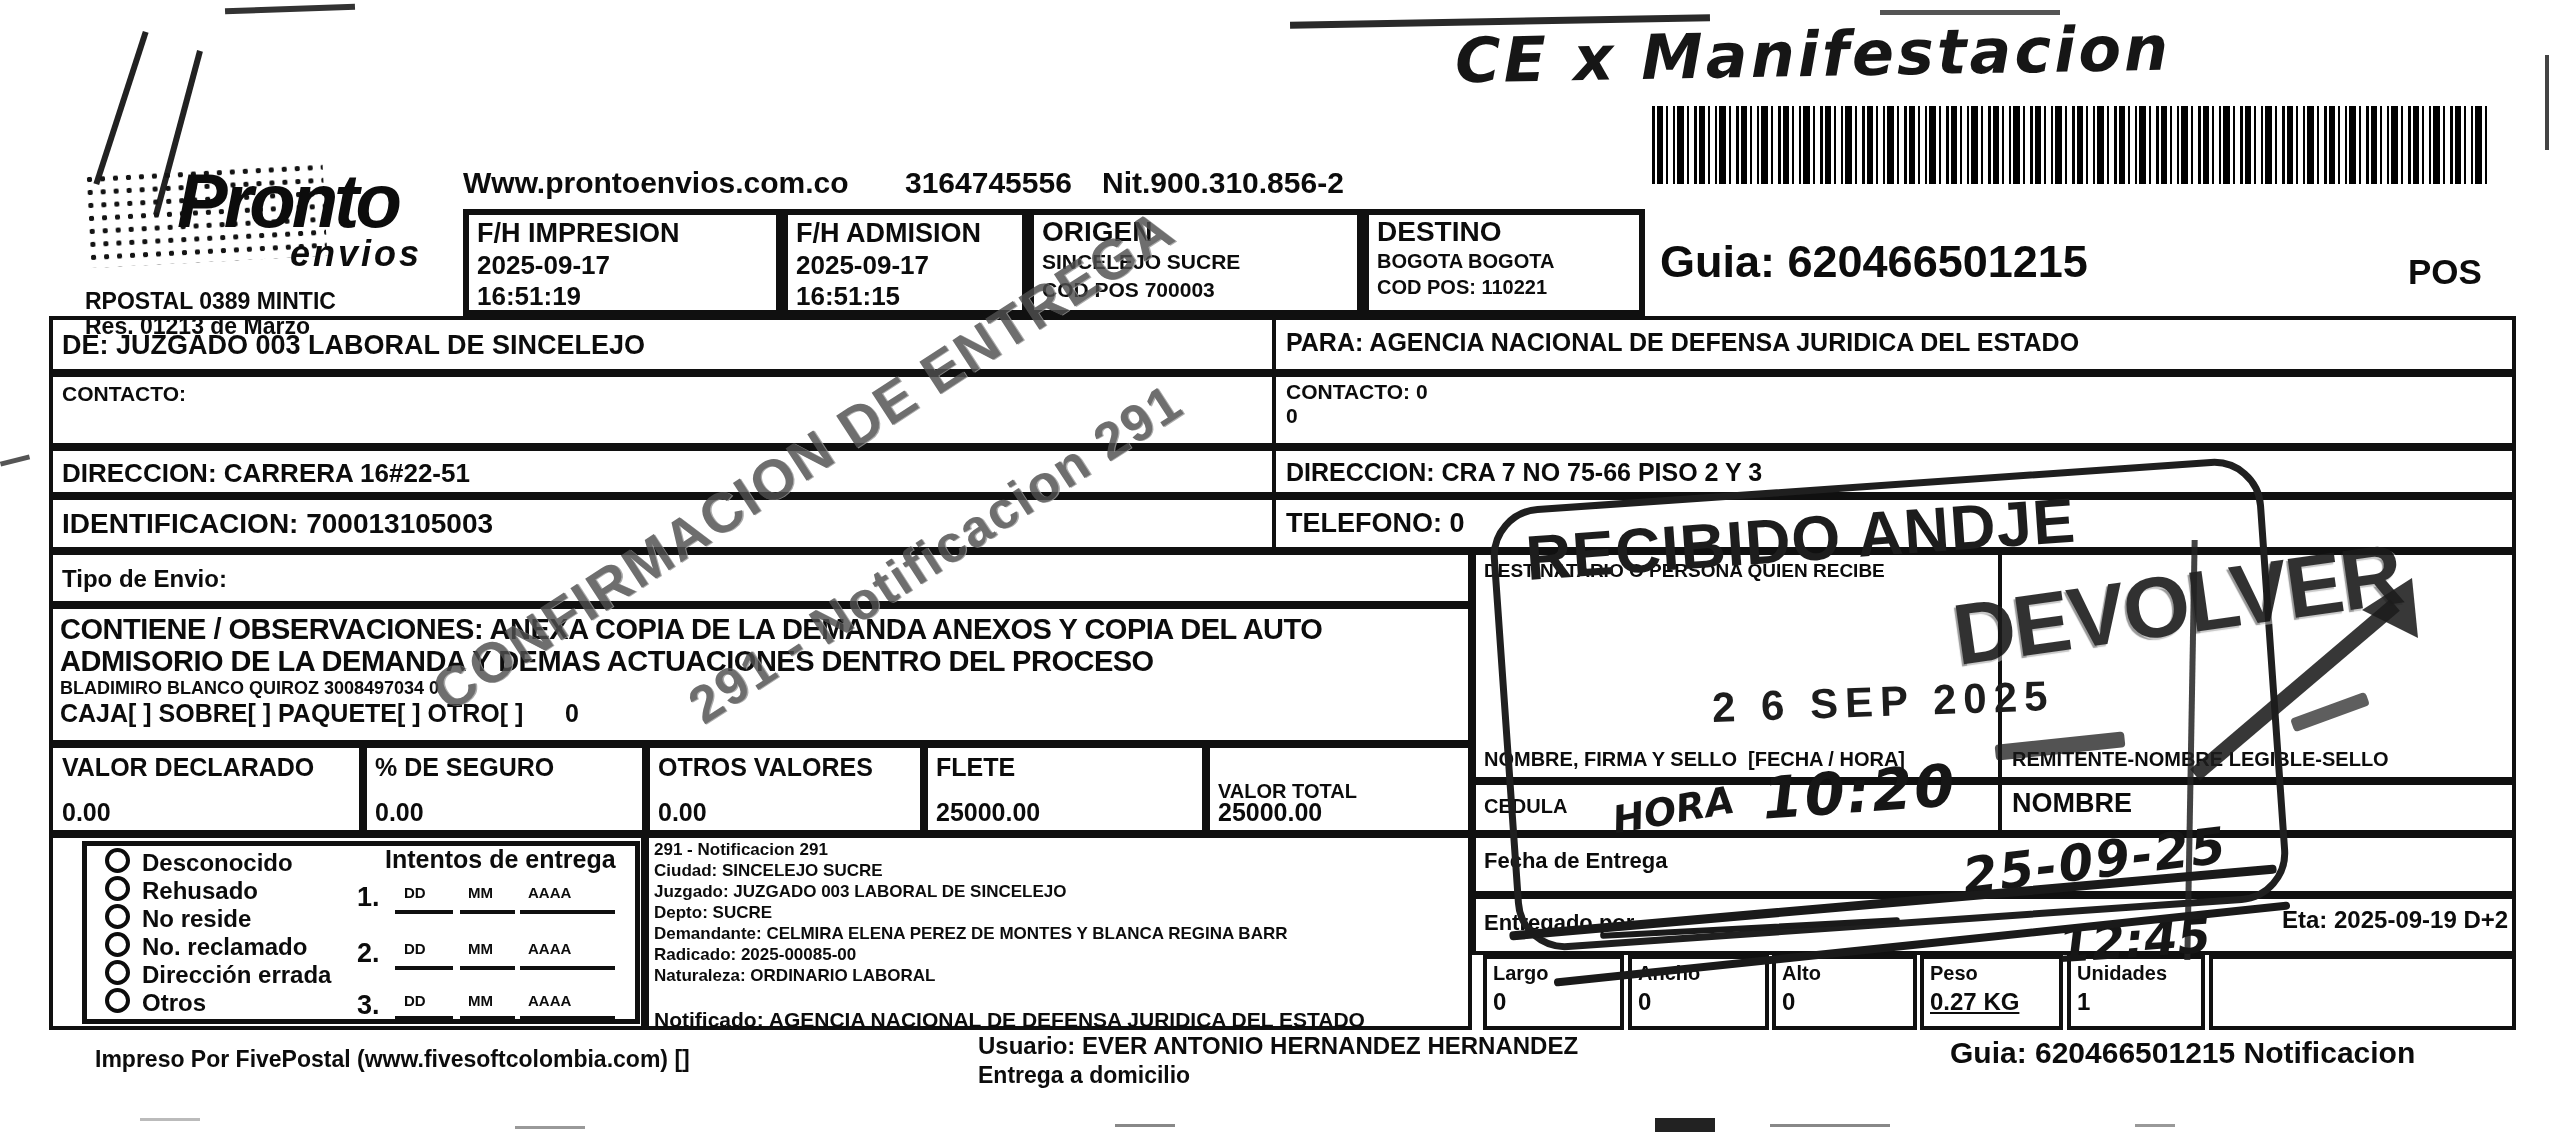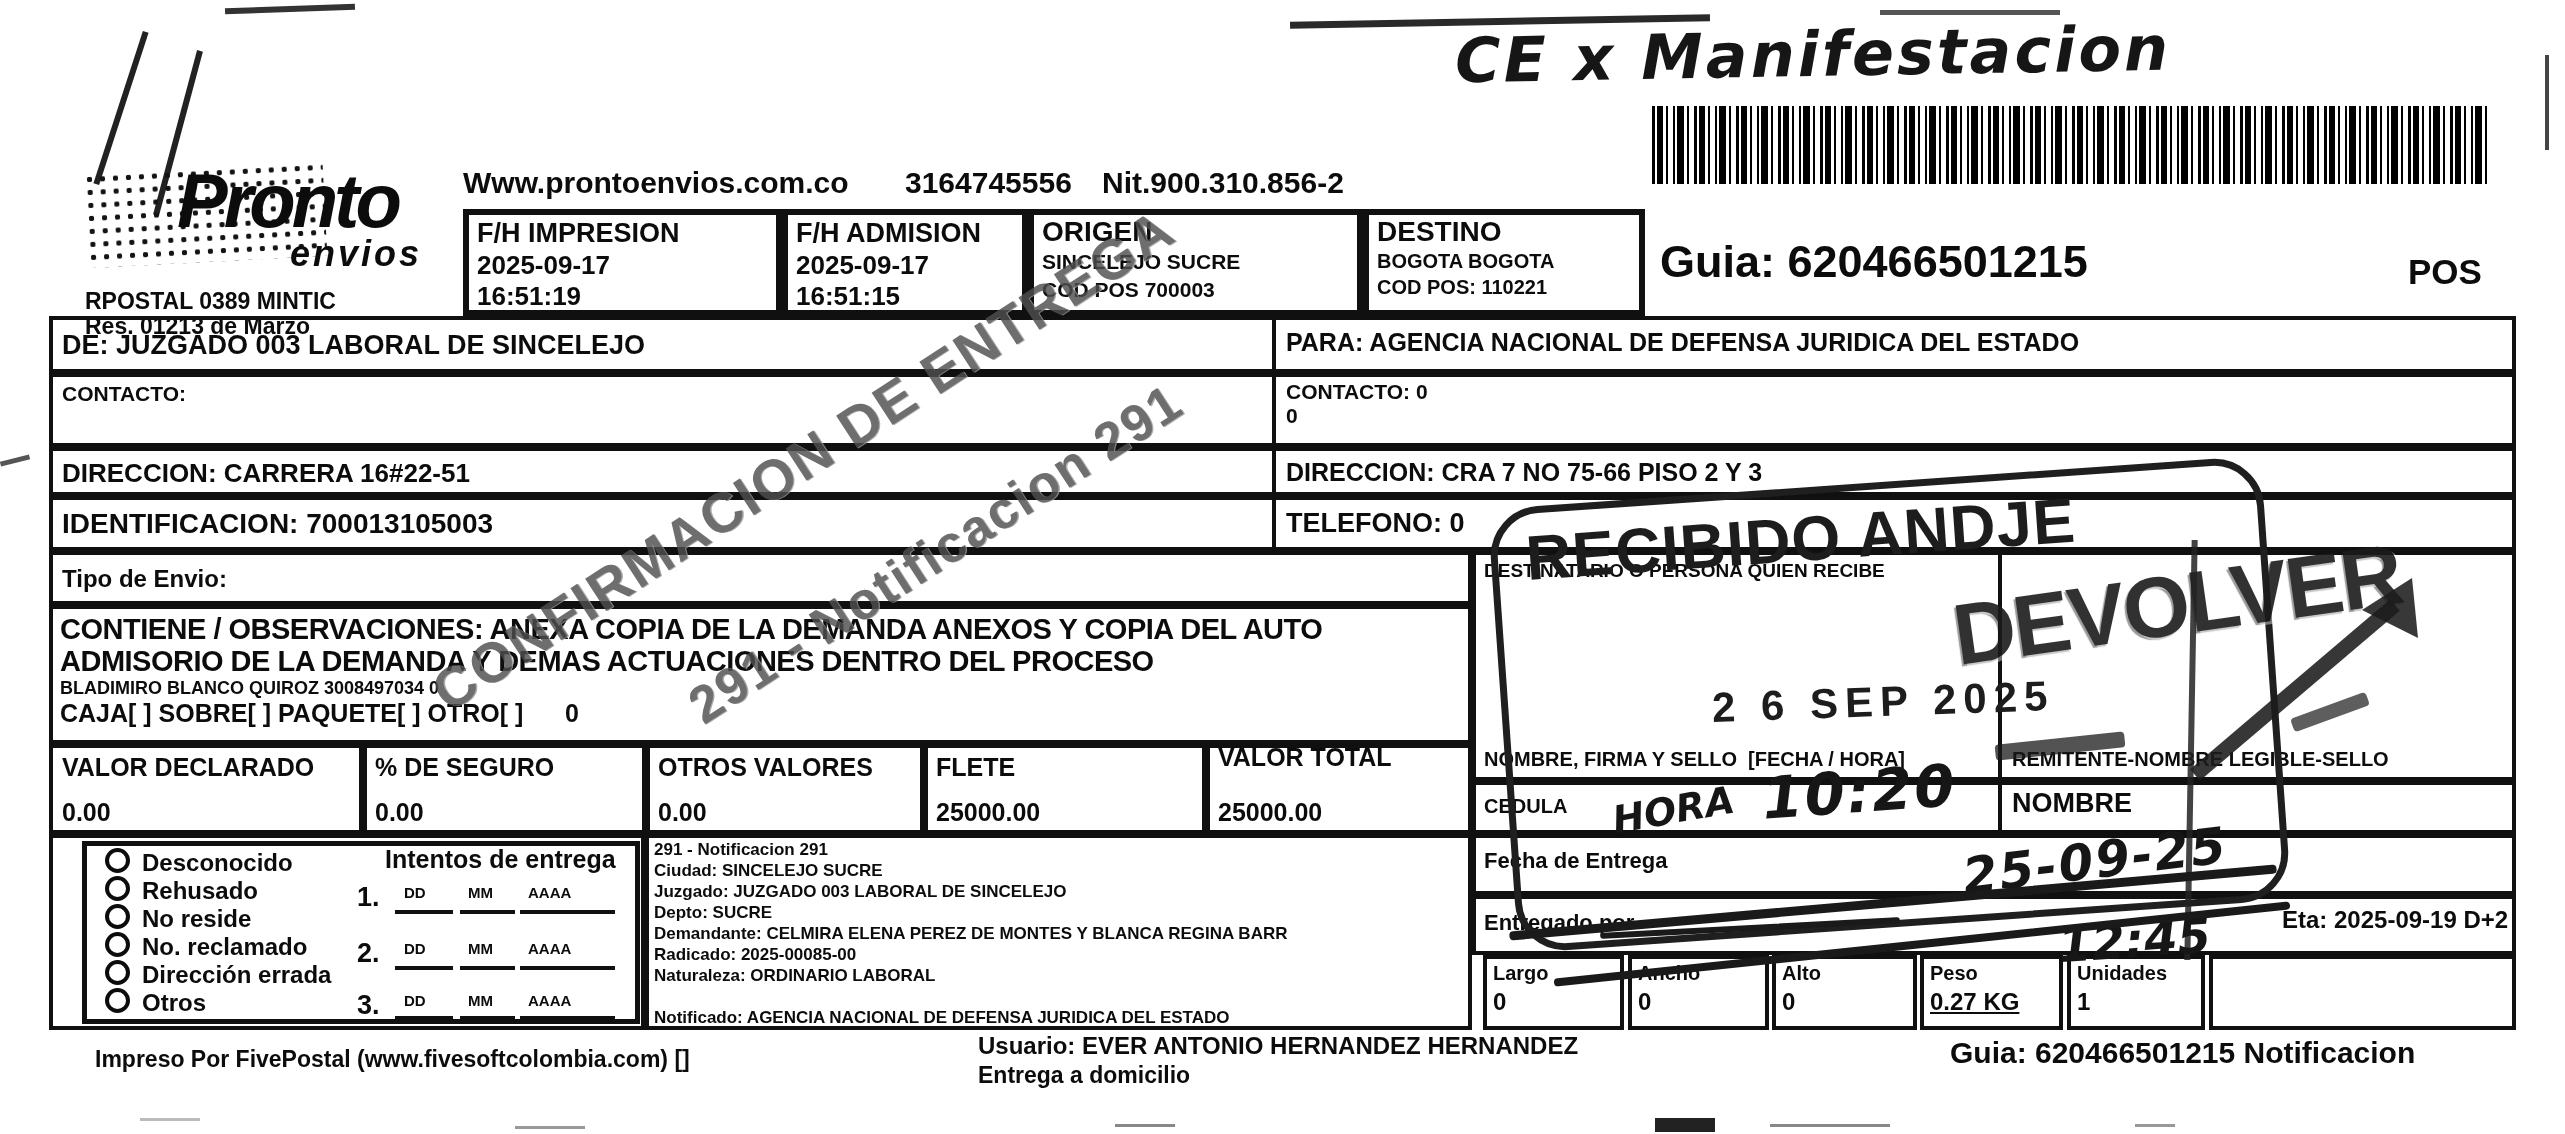--- a/index.html
+++ b/index.html
@@ -111,21 +111,21 @@
   <div class="cell" style="left:924px;top:744px;width:282px;height:90px;"></div>
   <div class="cell" style="left:1206px;top:744px;width:266px;height:90px;"></div>
   <div class="abs nowrap" style="left:62px;top:753px;font-size:25px;">VALOR DECLARADO</div>
   <div class="abs nowrap" style="left:62px;top:798px;font-size:25px;">0.00</div>
   <div class="abs nowrap" style="left:375px;top:753px;font-size:25px;">% DE SEGURO</div>
   <div class="abs nowrap" style="left:375px;top:798px;font-size:25px;">0.00</div>
   <div class="abs nowrap" style="left:658px;top:753px;font-size:25px;">OTROS VALORES</div>
   <div class="abs nowrap" style="left:658px;top:798px;font-size:25px;">0.00</div>
   <div class="abs nowrap" style="left:936px;top:753px;font-size:25px;">FLETE</div>
   <div class="abs nowrap" style="left:936px;top:798px;font-size:25px;">25000.00</div>
-  <div class="abs nowrap" style="left:1218px;top:743px;font-size:25px;">VALOR TOTAL</div>
+  <div class="abs nowrap" style="left:1218px;top:780px;font-size:20px;">VALOR TOTAL</div>
   <div class="abs nowrap" style="left:1218px;top:798px;font-size:25px;">25000.00</div>
 
   <div class="cell" style="left:49px;top:834px;width:596px;height:196px;"></div>
   <div class="cell" style="left:82px;top:841px;width:558px;height:183px;border-width:5px;"></div>
   <div class="abs nowrap" style="left:105px;top:848px;font-size:24px;"><span class="radio"></span><span>Desconocido</span></div>
   <div class="abs nowrap" style="left:105px;top:876px;font-size:24px;"><span class="radio"></span><span>Rehusado</span></div>
   <div class="abs nowrap" style="left:105px;top:904px;font-size:24px;"><span class="radio"></span><span>No reside</span></div>
   <div class="abs nowrap" style="left:105px;top:932px;font-size:24px;"><span class="radio"></span><span>No. reclamado</span></div>
   <div class="abs nowrap" style="left:105px;top:960px;font-size:24px;"><span class="radio"></span><span>Dirección errada</span></div>
   <div class="abs nowrap" style="left:105px;top:988px;font-size:24px;"><span class="radio"></span><span>Otros</span></div>
@@ -157,21 +157,21 @@
   <div class="uline" style="left:520px;top:1016px;width:95px;"></div>
 
   <div class="cell" style="left:645px;top:834px;width:827px;height:196px;"></div>
   <div class="abs nowrap" style="left:654px;top:840px;font-size:17px;">291 - Notificacion 291</div>
   <div class="abs nowrap" style="left:654px;top:861px;font-size:17px;">Ciudad: SINCELEJO SUCRE</div>
   <div class="abs nowrap" style="left:654px;top:882px;font-size:17px;">Juzgado: JUZGADO 003 LABORAL  DE SINCELEJO</div>
   <div class="abs nowrap" style="left:654px;top:903px;font-size:17px;">Depto: SUCRE</div>
   <div class="abs nowrap" style="left:654px;top:924px;font-size:17px;">Demandante: CELMIRA ELENA PEREZ DE MONTES Y BLANCA REGINA BARR</div>
   <div class="abs nowrap" style="left:654px;top:945px;font-size:17px;">Radicado: 2025-00085-00</div>
   <div class="abs nowrap" style="left:654px;top:966px;font-size:17px;">Naturaleza: ORDINARIO LABORAL</div>
-  <div class="abs nowrap" style="left:654px;top:1008px;font-size:17px;">Notificado: AGENCIA NACIONAL DE DEFENSA JURIDICA DEL ESTADO</div>
+  <div class="abs nowrap" style="left:654px;top:1008px;font-size:21px;">Notificado: AGENCIA NACIONAL DE DEFENSA JURIDICA DEL ESTADO</div>
 
   <div class="cell" style="left:1472px;top:551px;width:1044px;height:230px;"></div>
   <div class="abs" style="left:1998px;top:551px;width:4px;height:283px;background:#101010;"></div>
   <div class="abs nowrap" style="left:1484px;top:560px;font-size:19px;">DESTINATARIO O PERSONA QUIEN RECIBE</div>
   <div class="abs nowrap" style="left:1484px;top:748px;font-size:20px;">NOMBRE, FIRMA Y SELLO</div>
   <div class="abs nowrap" style="left:1748px;top:748px;font-size:20px;">[FECHA / HORA]</div>
   <div class="abs nowrap" style="left:2012px;top:748px;font-size:20px;">REMITENTE-NOMBRE LEGIBLE-SELLO</div>
 
   <div class="cell" style="left:1472px;top:781px;width:1044px;height:53px;"></div>
   <div class="abs nowrap" style="left:1484px;top:795px;font-size:20px;">CEDULA</div>

